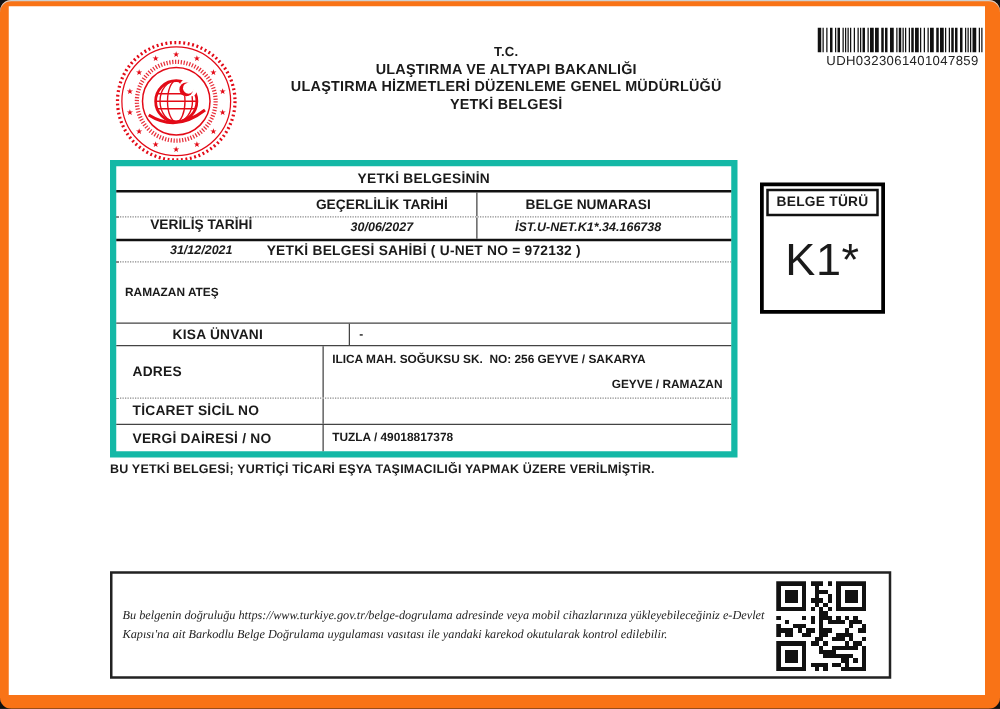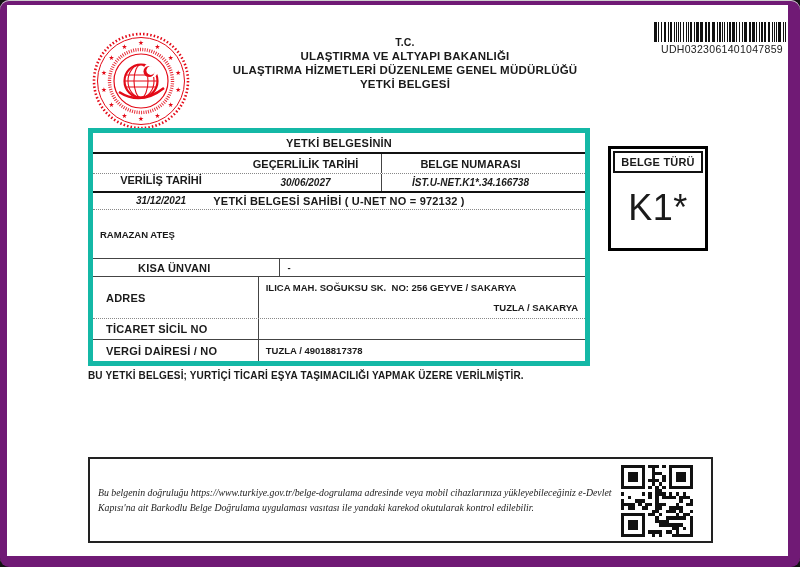--- a/index.html
+++ b/index.html
@@ -1,19 +1,19 @@
 <!DOCTYPE html>
 <html><head>
 <meta charset="utf-8">
 <style>
   * { margin:0; padding:0; box-sizing:border-box; }
   html,body { background:#111; }
   .screen {
     position:relative; width:800px; height:567px;
-    background:#701a75; border-radius:9px; overflow:hidden;
+    background:#f97316; border-radius:9px; overflow:hidden;
     font-family:"Liberation Sans", sans-serif; color:#1a1a1a;
     box-shadow: inset 0 1px 0 #cfcfcf;
   }
   .page { position:absolute; left:7px; top:5px; width:781px; height:551px; background:#fff; }
 
   
   .seal { position:absolute; left:84px; top:26px; width:100px; height:100px; }
   .hdr { position:absolute; left:193px; top:31px; width:410px; text-align:center; font-weight:bold; }
   .hdr .tc   { font-size:10.5px; line-height:13px; letter-spacing:.2px; }
   .hdr .l2   { font-size:11.5px; line-height:14px; letter-spacing:.2px; }
@@ -188,21 +188,21 @@
         <div class="cell t-cellval valc">RAMAZAN ATEŞ</div>
       </div>
       <div class="trow rh-18 b-solid">
         <div class="cell t-label lab vline">KISA ÜNVANI</div>
         <div class="cell t-cellval valc">-</div>
       </div>
       <div class="trow rh-42 b-dot">
         <div class="cell t-label lab vline">ADRES</div>
         <div class="valc addr-cell">
           <div class="addr-l1">ILICA MAH. SOĞUKSU SK.  NO: 256 GEYVE / SAKARYA</div>
-          <div class="addr-l2">TUZLA / SAKARYA</div>
+          <div class="addr-l2">GEYVE / RAMAZAN</div>
         </div>
       </div>
       <div class="trow rh-21 b-solid">
         <div class="cell t-label lab vline">TİCARET SİCİL NO</div>
         <div class="cell t-cellval valc"></div>
       </div>
       <div class="trow rh-21">
         <div class="cell t-label lab vline">VERGİ DAİRESİ / NO</div>
         <div class="cell t-cellval valc">TUZLA / 49018817378</div>
       </div>

